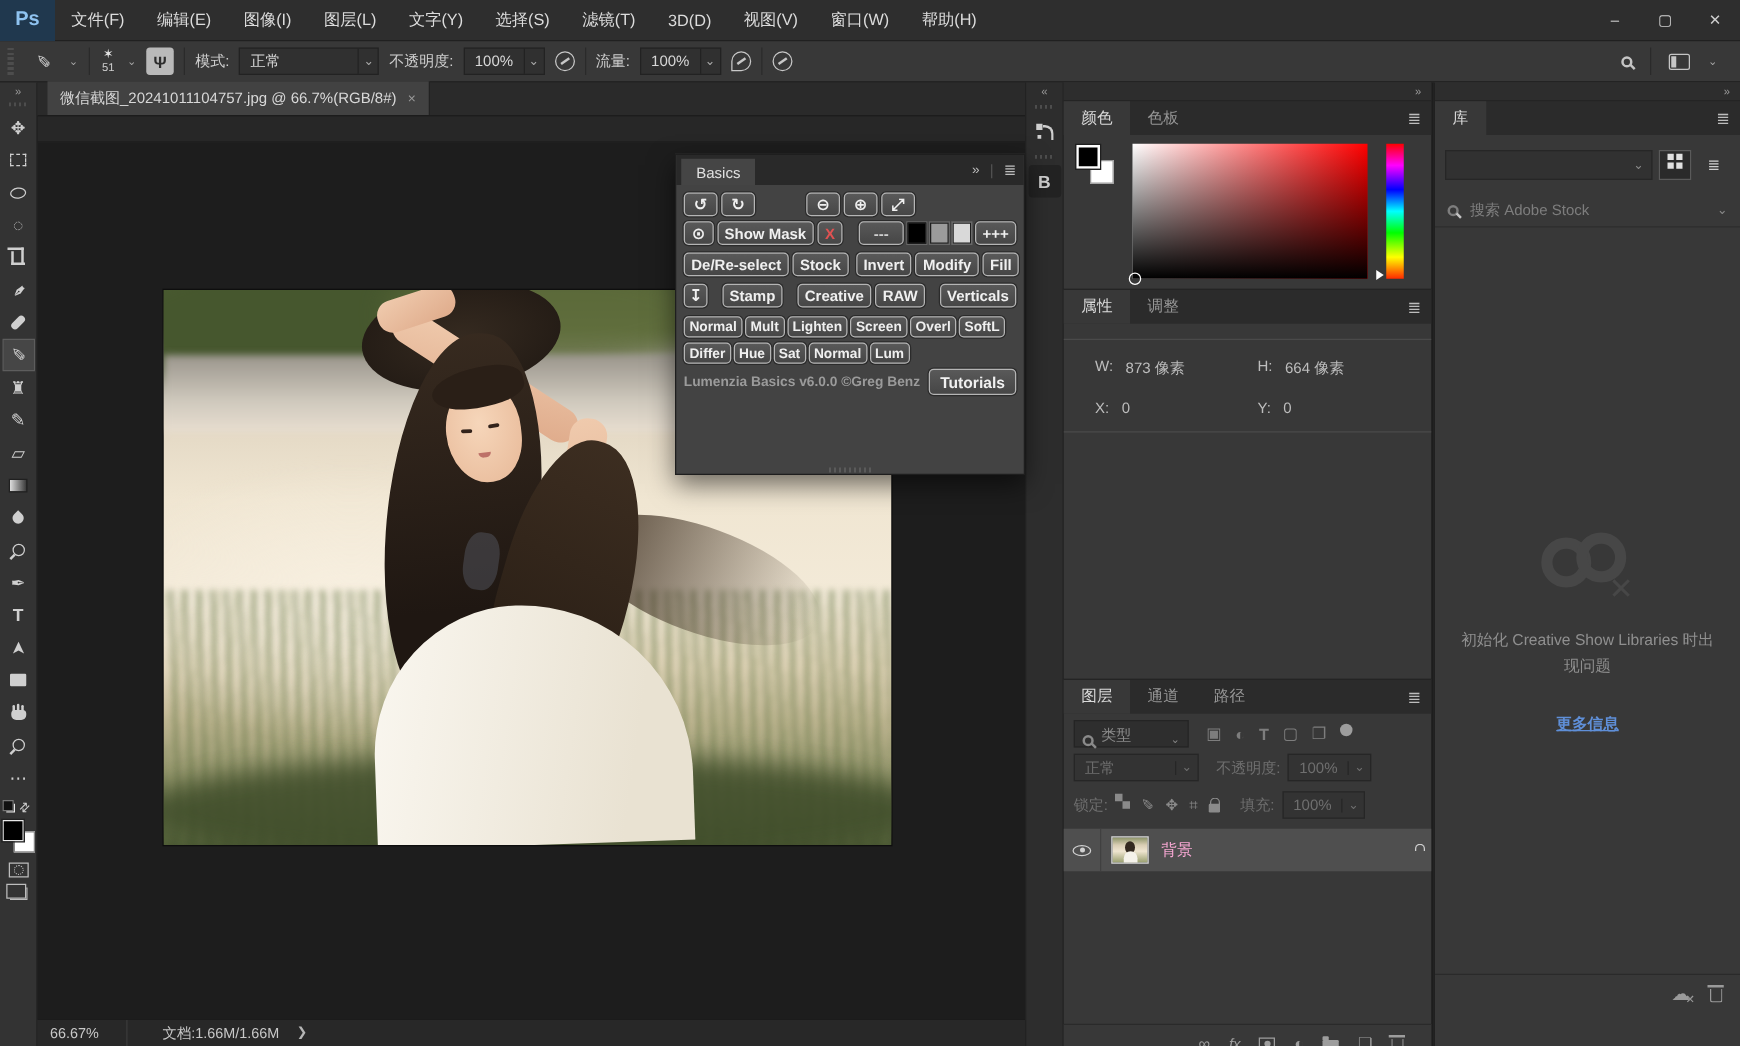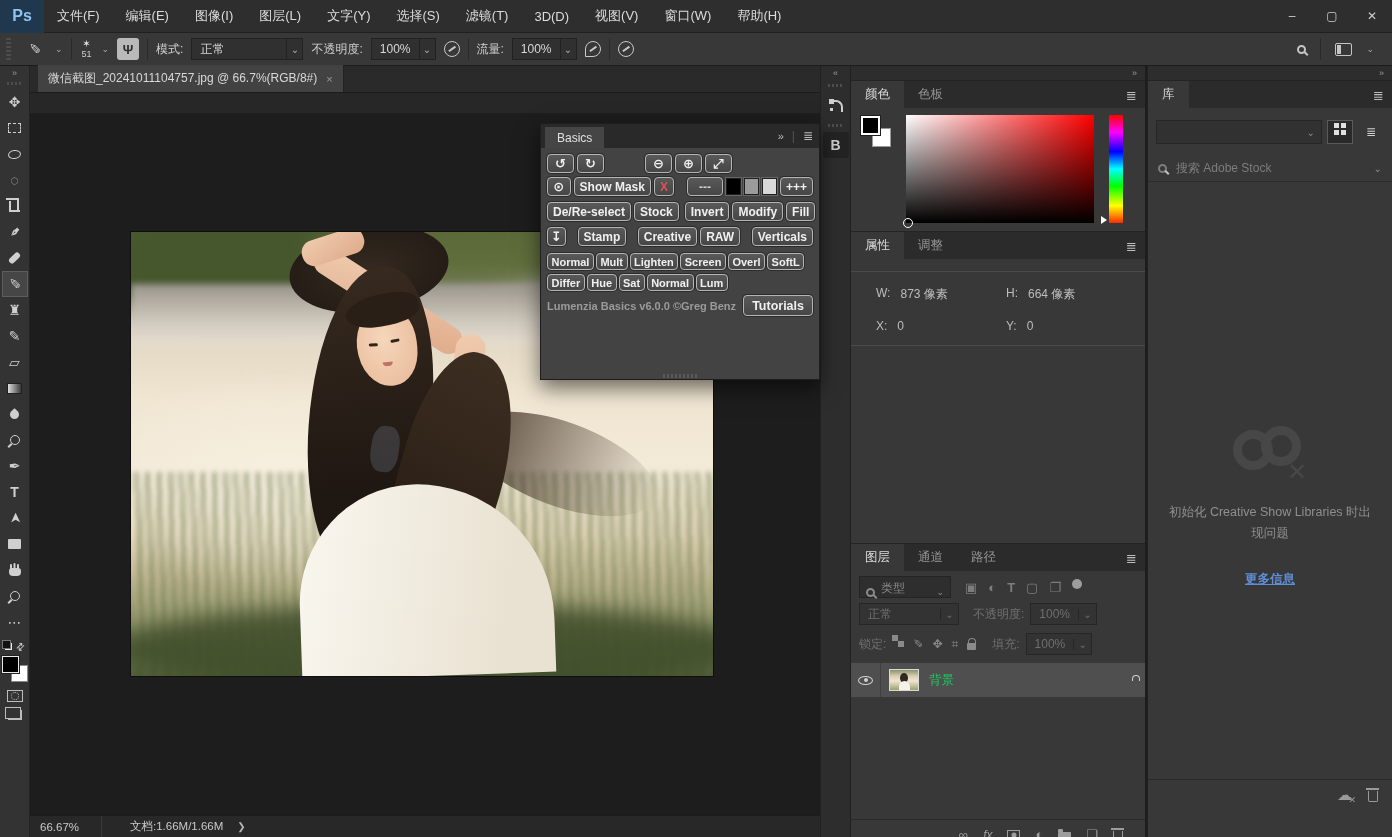--- a/index.html
+++ b/index.html
@@ -154,21 +154,21 @@
   .i-checker { width:6px; height:6px; background:#8a8a8a; box-shadow:6px 6px 0 #8a8a8a; margin:-6px 6px 6px 0; }
   .i-lock { width:9px; height:7px; background:currentColor; border-radius:1px; position:relative; margin-top:5px; }
   .i-lock::before { content:""; position:absolute; top:-5px; left:1px; width:6px; height:5px; border:1.5px solid currentColor; border-bottom:none; border-radius:4px 4px 0 0; }
   .layer-row { margin-top:8px; height:34px; background:#4f4f4f; display:flex; align-items:center; }
   .i-eye { width:15px; height:9px; border:1.5px solid #d0d0d0; border-radius:50%; position:relative; }
   .i-eye::after { content:""; position:absolute; left:50%; top:50%; transform:translate(-50%,-50%); width:4px; height:4px; border-radius:50%; background:#d0d0d0; }
   .eye-cell { width:30px; display:flex; justify-content:center; border-right:1px solid #404040; height:100%; align-items:center; }
   .layer-thumb { width:30px; height:22px; margin-left:8px; border:1px solid #d8d8d8; background:linear-gradient(180deg,#8c9468 0%,#d9cdb4 30%,#efe5d0 55%,#9aa070 100%); position:relative; overflow:hidden; }
   .layer-thumb::before { content:""; position:absolute; left:10px; top:3px; width:8px; height:10px; background:#33281f; border-radius:50%; }
   .layer-thumb::after { content:""; position:absolute; left:9px; top:11px; width:11px; height:11px; background:#f5f2ea; border-radius:50% 50% 0 0; }
-  .layer-name { margin-left:10px; font-size:12.5px; color:#22c55e; }
+  .layer-name { margin-left:10px; font-size:12.5px; color:#f9a8d4; }
   .layer-lock { margin-left:auto; margin-right:14px; color:#d0d0d0; }
   .layers-bottom { position:absolute; left:0; right:0; bottom:0; height:30px; background:#383838; border-top:1px solid #2a2a2a; display:flex; align-items:center; justify-content:flex-end; gap:15px; padding-right:22px; color:#9d9d9d; font-size:13px; }
   .i-mask { width:13px; height:10px; border:1.5px solid currentColor; position:relative; }
   .i-mask::after { content:""; position:absolute; left:50%; top:50%; transform:translate(-50%,-50%); width:5px; height:5px; border-radius:50%; background:currentColor; }
   .i-folder { width:13px; height:9px; background:currentColor; border-radius:1px; position:relative; margin-top:3px; }
   .i-folder::before { content:""; position:absolute; top:-3px; left:0; width:5px; height:3px; background:currentColor; border-radius:1px 1px 0 0; }
   .i-trash { width:10px; height:11px; border:1.5px solid currentColor; border-top:none; border-radius:0 0 2px 2px; position:relative; margin-top:3px; }
   .i-trash::before { content:""; position:absolute; top:-3px; left:-3px; width:13px; height:2px; background:currentColor; }
   .fx-label { font-style:italic; font-size:12px; }
 

